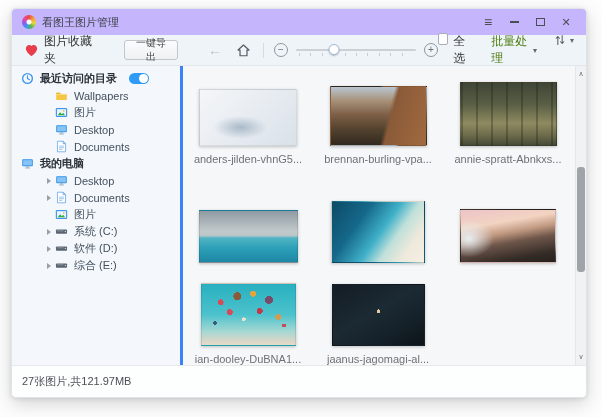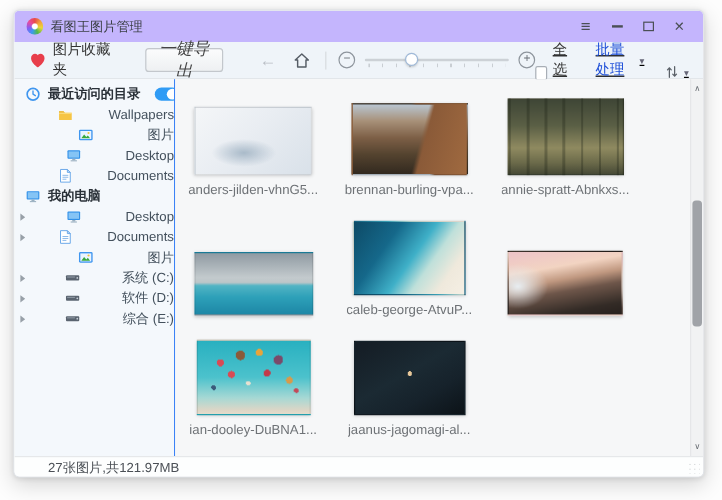--- a/index.html
+++ b/index.html
@@ -36,60 +36,60 @@
   .wc-close { font-size:11px; }
 
   
   .toolbar {
     height:31px; background:#eff4f9; border-bottom:1px solid #e2e6ea;
     display:flex; align-items:center; padding:0 12px; flex:0 0 auto;
   }
   .heart { width:15px; height:15px; flex:0 0 auto; }
   .fav-label { font-size:12px; color:#333; margin-left:5px; }
   .export-btn {
-    margin-left:26px; height:20px; padding:0 8px; font-size:14px; color:#444;
+    margin-left:26px; height:20px; padding:0 8px; font-size:10px; color:#444;
     background:linear-gradient(#fbfcfd,#eef0f2); border:1px solid #c3c7cc;
-    border-radius:3px; display:flex; align-items:center; font-family:inherit;font-style:italic;
+    border-radius:3px; display:flex; align-items:center; font-family:inherit;
   }
   .nav-group { display:flex; align-items:center; margin-left:30px; }
   .back-arrow { font-size:14px; color:#b9bec5; }
   .home { margin-left:14px; display:flex; }
   .tb-divider { width:1px; height:15px; background:#d7dbdf; margin:0 10px 0 12px; }
   .zoom-circle {
     width:14px; height:14px; border:1px solid #8e959d; border-radius:50%;
     color:#6a7076; font-size:10px; line-height:11px; text-align:center; flex:0 0 auto;
   }
   .slider { position:relative; width:120px; height:18px; margin:0 8px; }
   .slider .track { position:absolute; left:0; right:0; top:8px; height:2px; background:#ccd1d6; border-radius:1px; }
   .slider .ticks { position:absolute; left:3px; right:3px; top:12px; height:3px;
     background:repeating-linear-gradient(90deg,#c9ced3 0 1px,rgba(0,0,0,0) 1px 11.4px); }
   .slider .thumb {
     position:absolute; top:3px; width:11px; height:11px; border-radius:50%;
     background:#fff; border:1px solid #9fb9d8; box-shadow:0 1px 2px rgba(0,0,0,.18);
     transform:translateX(-50%);
   }
   .tb-spacer { flex:1; }
-  .right-group { display:flex; align-items:flex-end;text-decoration:underline; }
+  .right-group { display:flex; align-items:flex-start; }
   .checkbox { width:12px; height:12px; border:1px solid #a8aeb6; border-radius:2px; background:#fff; }
   .selall-label { font-size:12px; color:#333; margin-left:5px; }
   .batch { display:flex; align-items:center; margin-left:18px; }
-  .batch-label { font-size:12px; color:#1d4ed8; }
+  .batch-label { font-size:12px; color:#4d7c0f; }
   .caret { font-size:8px; color:#667; margin-left:3px; }
   .sort { display:flex; align-items:center; margin-left:16px; }
 
   
   .body { flex:1; display:flex; min-height:0; }
   .sidebar {
-    width:134px; background:#f4f8fc; border-right:1px solid #3b82f6;
+    width:171px; background:#f4f8fc; border-right:3px solid #3b82f6;
     padding-top:4px; overflow:hidden; flex:0 0 auto;
   }
   .sb-row { height:17px; display:flex; align-items:center; }
   .sb-header { padding-left:9px; font-weight:bold; }
   .sb-header .sb-label { color:#2a3138; }
-  .sb-item { padding-left:5px;justify-content:space-between; }
+  .sb-item { padding-left:35px; }
   .sb-arrow {
     width:0; height:0; border-left:4px solid #98a0a8; border-top:3px solid rgba(0,0,0,0);
     border-bottom:3px solid rgba(0,0,0,0); margin-right:4px; flex:0 0 auto;
   }
   .sb-arrow.hidden { visibility:hidden; }
   .sb-icon { width:13px; height:13px; margin-right:6px; display:flex; flex:0 0 auto; }
   .sb-icon svg { width:13px; height:13px; }
   .sb-label { font-size:11px; color:#43505c; white-space:nowrap; }
   .toggle {
     margin-left:12px; width:20px; height:11px; border-radius:6px; background:var(--accent,#2f9bf5);
@@ -119,22 +119,22 @@
     width:11px; background:#f1f2f3; border-left:1px solid #e5e6e8;
     position:relative; flex:0 0 auto;
   }
   .sc-arrow { position:absolute; left:0; width:100%; text-align:center; font-size:7px; color:#6a6f75; }
   .sc-up { top:4px; }
   .sc-down { bottom:4px; }
   .sc-thumb { position:absolute; left:1px; width:8px; border-radius:3px; background:#a0a3a8; }
 
   
   .statusbar {
-    height:17px; background:#fdfefe; border-top:1px solid #e6e8ea;
-    display:flex; align-items:center; padding:0 28px; flex:0 0 auto; position:relative;
+    height:32px; background:#fdfefe; border-top:1px solid #e6e8ea;
+    display:flex; align-items:center; padding:0 10px; flex:0 0 auto; position:relative;
   }
   .status-text { font-size:11px; color:#4a4f55; }
   .resize-grip {
     position:absolute; right:3px; bottom:2px; width:10px; height:10px;
     background-image:radial-gradient(circle 1px, #c3c6c9 60%, rgba(0,0,0,0) 65%);
     background-size:4px 4px;
   }
 </style>
 </head>
 <body>
@@ -356,21 +356,20 @@
           </div>
           <div class="cell">
             <div class="thumb" style="width: 97px; height: 64px; background: repeating-linear-gradient(90deg, rgba(25, 30, 18, 0.3) 0px, rgba(25, 30, 18, 0.3) 2px, rgba(0, 0, 0, 0) 2px, rgba(0, 0, 0, 0) 15px), linear-gradient(rgb(63, 70, 54) 0%, rgb(90, 95, 69) 35%, rgb(143, 138, 96) 65%, rgb(107, 106, 74) 85%, rgb(71, 74, 54) 100%);"></div>
             <div class="caption">annie-spratt-Abnkxs...</div>
           </div>
           <div class="cell">
             <div class="thumb" style="width: 99px; height: 53px; background: linear-gradient(rgb(143, 154, 162) 0%, rgb(195, 202, 205) 40%, rgb(188, 198, 200) 48%, rgb(82, 180, 196) 53%, rgb(45, 160, 184) 72%, rgb(29, 135, 166) 100%);"></div>
           </div>
           <div class="cell">
             <div class="thumb" style="width: 94px; height: 62px; background: linear-gradient(125deg, rgb(13, 74, 102) 0%, rgb(21, 104, 138) 30%, rgb(63, 176, 200) 52%, rgb(191, 224, 218) 66%, rgb(239, 233, 220) 82%, rgb(245, 239, 228) 100%);"></div>
-            <div class="caption">caleb-george-AtvuP...</div>
           </div>
           <div class="cell">
             <div class="thumb" style="width: 96px; height: 54px; background: radial-gradient(45% 60% at 8% 55%, rgb(232, 238, 242) 0%, rgba(232, 238, 242, 0) 60%), linear-gradient(170deg, rgb(237, 195, 200) 0%, rgb(242, 212, 194) 28%, rgb(192, 152, 128) 45%, rgb(110, 86, 74) 60%, rgb(51, 43, 38) 85%, rgb(39, 32, 29) 100%);"></div>
           </div>
           <div class="cell">
             <div class="thumb" style="width: 95px; height: 63px; background: radial-gradient(3px at 20% 30%, rgb(216, 74, 85) 97%, rgba(0, 0, 0, 0) 100%), radial-gradient(4px at 38% 20%, rgb(138, 90, 58) 97%, rgba(0, 0, 0, 0) 100%), radial-gradient(3px at 55% 16%, rgb(232, 164, 58) 97%, rgba(0, 0, 0, 0) 100%), radial-gradient(4px at 72% 26%, rgb(122, 74, 106) 97%, rgba(0, 0, 0, 0) 100%), radial-gradient(3px at 30% 46%, rgb(216, 74, 85) 97%, rgba(0, 0, 0, 0) 100%), radial-gradient(3px at 62% 44%, rgb(194, 58, 74) 97%, rgba(0, 0, 0, 0) 100%), radial-gradient(2px at 45% 58%, rgb(232, 224, 208) 97%, rgba(0, 0, 0, 0) 100%), radial-gradient(3px at 82% 54%, rgb(216, 154, 74) 97%, rgba(0, 0, 0, 0) 100%), radial-gradient(2px at 14% 64%, rgb(58, 90, 122) 97%, rgba(0, 0, 0, 0) 100%), radial-gradient(2px at 88% 68%, rgb(194, 74, 90) 97%, rgba(0, 0, 0, 0) 100%), linear-gradient(rgb(40, 176, 192) 0%, rgb(76, 194, 204) 50%, rgb(166, 216, 212) 78%, rgb(221, 214, 198) 95%, rgb(228, 220, 203) 100%);"></div>
             <div class="caption">ian-dooley-DuBNA1...</div>
           </div>
           <div class="cell">
             <div class="thumb" style="width: 93px; height: 62px; background: radial-gradient(2px at 50% 44%, rgb(232, 200, 154) 95%, rgba(0, 0, 0, 0) 100%), linear-gradient(150deg, rgb(20, 28, 36) 0%, rgb(27, 42, 51) 45%, rgb(22, 34, 43) 70%, rgb(12, 19, 24) 100%);"></div>

